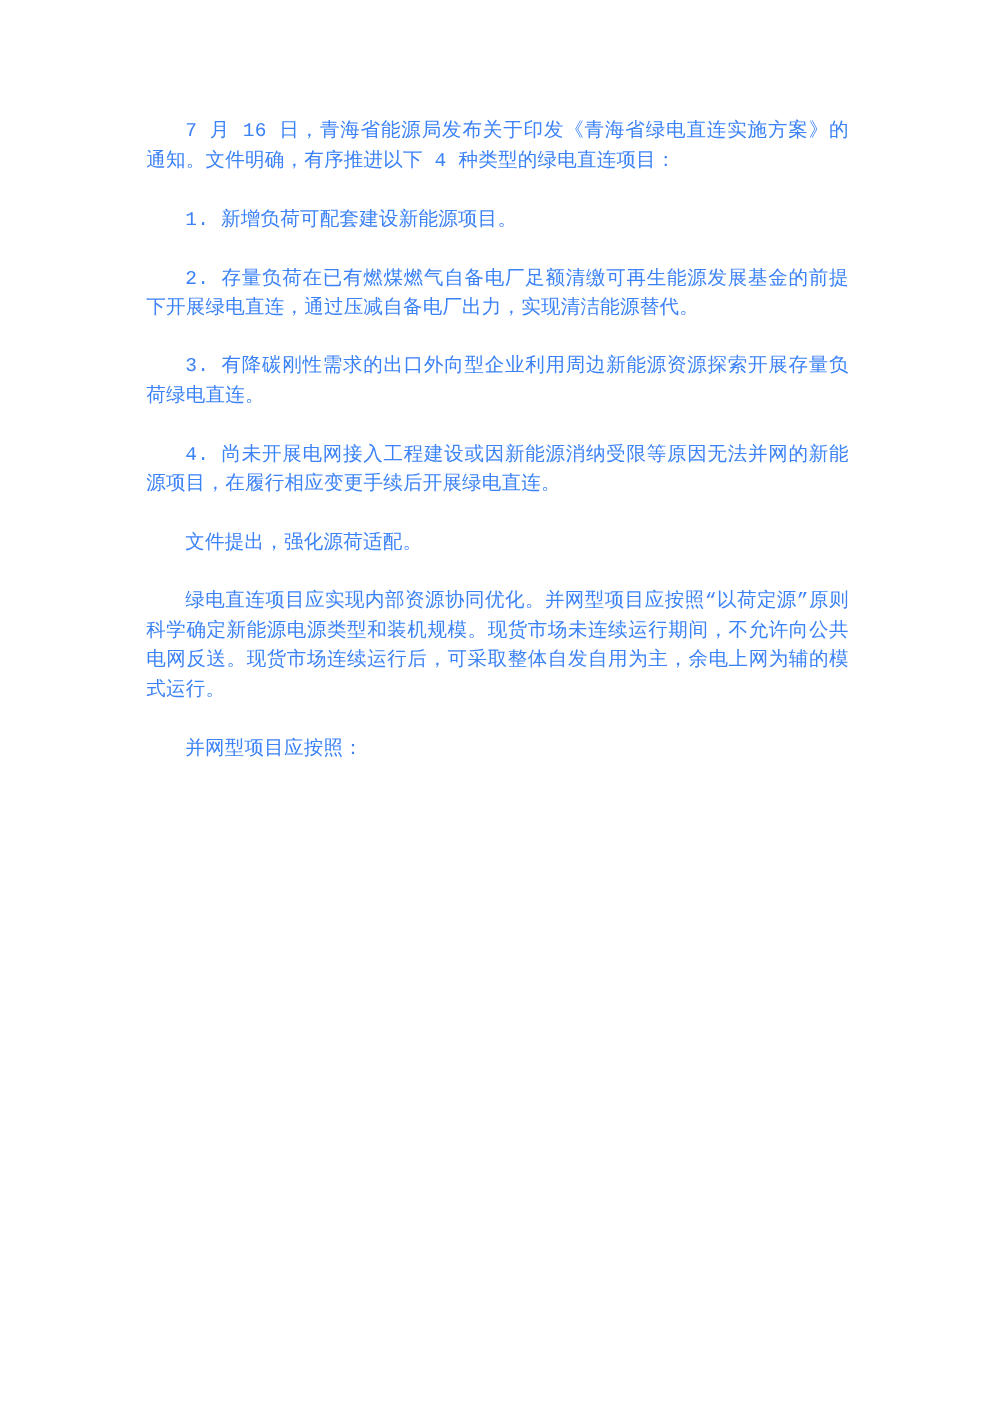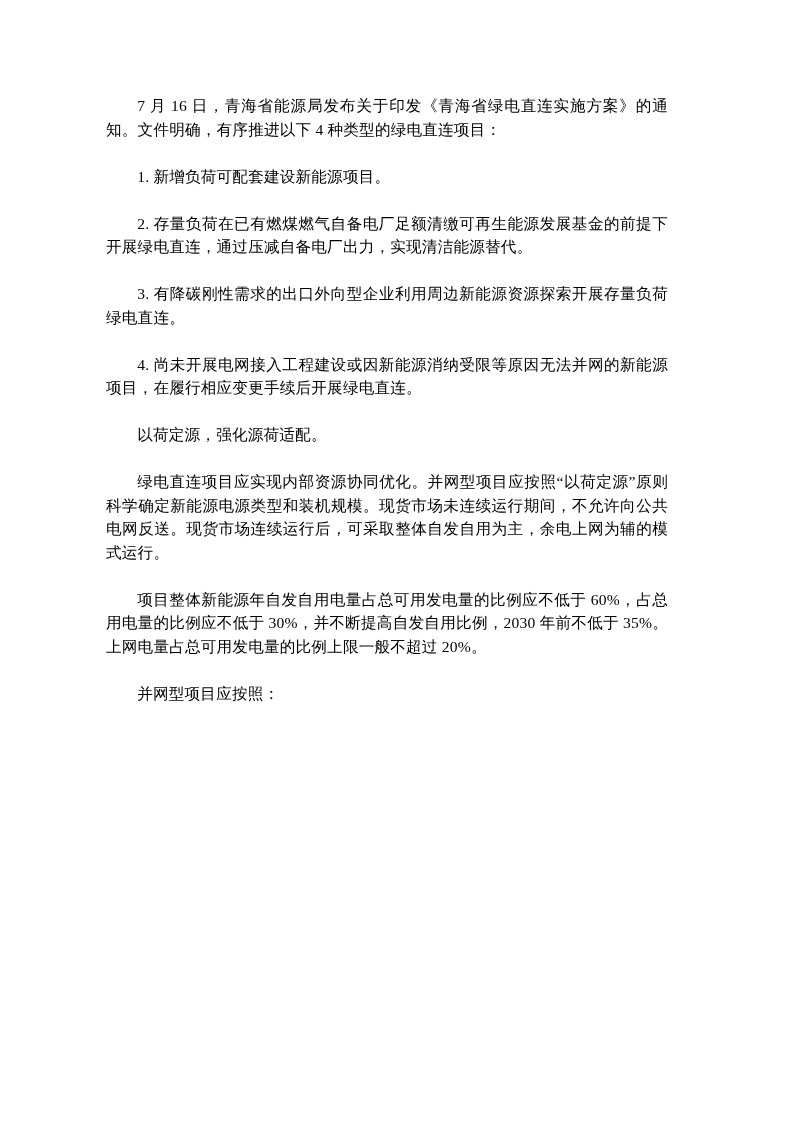--- a/index.html
+++ b/index.html
@@ -1,39 +1,38 @@
 <!DOCTYPE html>
 <html><head>
 <meta charset="utf-8">
 <style>
   html, body { margin: 0; padding: 0; background: #ffffff; }
   body { width: 793px; height: 1122px; position: relative; overflow: hidden; }
   .page {
     position: absolute;
-    left: 106px;
+    left: 117px;
     top: 94px;
     width: 562px;
-    font-family: Liberation Serif, serif;
+    font-family: Liberation Mono, monospace;
     font-size: 15.6px;
     line-height: 23.5px;
-    color: #000000;
+    color: #3b82f6;
   }
   .para {
     margin: 0 0 23.5px 0;
     text-indent: 2em;
     text-align: justify;
     letter-spacing: 0.2px;
   }
 </style>
 </head>
 <body>
 
 <div class="page">
   <p class="para">7 月 16 日，青海省能源局发布关于印发《青海省绿电直连实施方案》的通知。文件明确，有序推进以下 4 种类型的绿电直连项目：</p>
   <p class="para">1. 新增负荷可配套建设新能源项目。</p>
   <p class="para">2. 存量负荷在已有燃煤燃气自备电厂足额清缴可再生能源发展基金的前提下开展绿电直连，通过压减自备电厂出力，实现清洁能源替代。</p>
   <p class="para">3. 有降碳刚性需求的出口外向型企业利用周边新能源资源探索开展存量负荷绿电直连。</p>
   <p class="para">4. 尚未开展电网接入工程建设或因新能源消纳受限等原因无法并网的新能源项目，在履行相应变更手续后开展绿电直连。</p>
-  <p class="para">以荷定源，强化源荷适配。</p>
+  <p class="para">文件提出，强化源荷适配。</p>
   <p class="para">绿电直连项目应实现内部资源协同优化。并网型项目应按照“以荷定源”原则科学确定新能源电源类型和装机规模。现货市场未连续运行期间，不允许向公共电网反送。现货市场连续运行后，可采取整体自发自用为主，余电上网为辅的模式运行。</p>
-  <p class="para">项目整体新能源年自发自用电量占总可用发电量的比例应不低于 60%，占总用电量的比例应不低于 30%，并不断提高自发自用比例，2030 年前不低于 35%。上网电量占总可用发电量的比例上限一般不超过 20%。</p>
   <p class="para">并网型项目应按照：</p>
 </div>
 
 </body></html>

